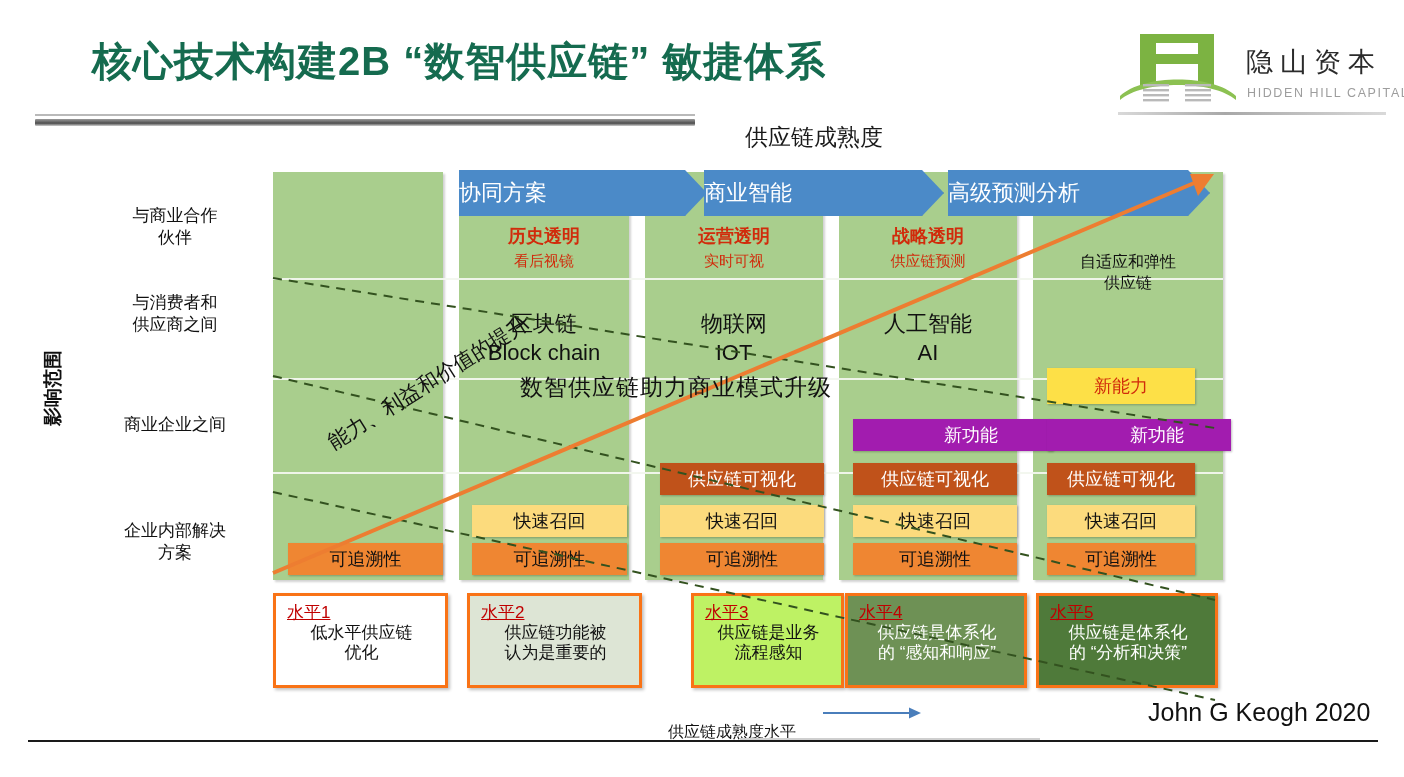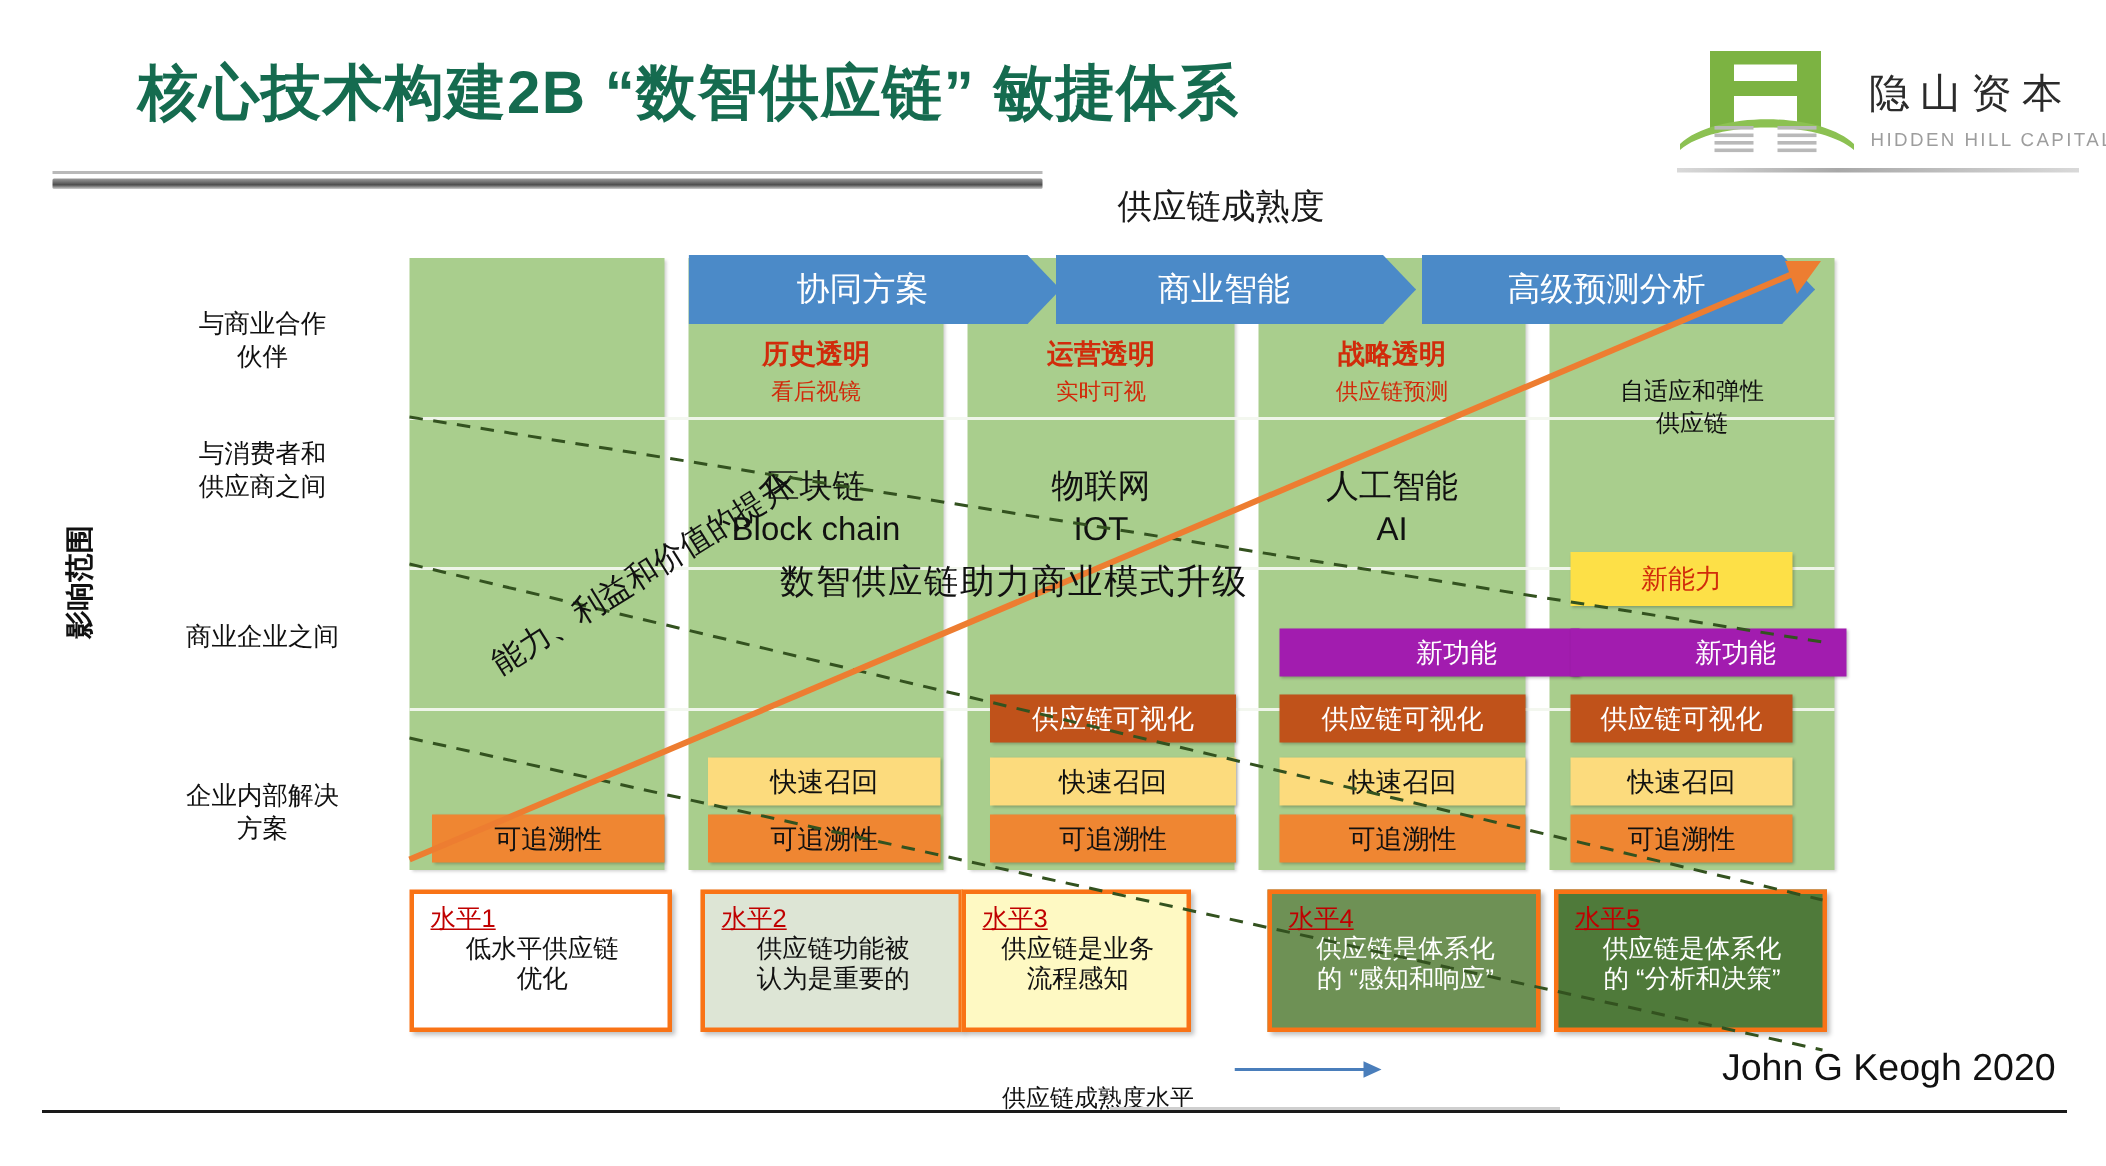--- a/index.html
+++ b/index.html
@@ -58,21 +58,21 @@
   #grid{position:absolute;left:273px;top:172px;width:950px;height:408px;}
   .col{
     position:absolute;top:0;height:408px;background:#a9ce8d;
     box-shadow:1.5px 1.5px 2px rgba(0,0,0,.18);
   }
   .rowline{position:absolute;left:0;height:2px;background:#f2f7ee;opacity:.95;}
 
   
   .chev{
     position:absolute;height:46px;background:#4b8ac8;
-    display:flex;align-items:center;justify-content:center;
+    display:flex;align-items:center;justify-content:flex-start;
     color:#ffffff;font-size:22px;
     clip-path:polygon(0 0, calc(100% - 22px) 0, 100% 50%, calc(100% - 22px) 100%, 0 100%);
     box-shadow:1px 1px 2px rgba(0,0,0,.25);
   }
   .chev span{margin-right:16px;}
 
   
   .col-head{
     position:absolute;text-align:center;color:#d12b0b;font-size:18px;font-weight:bold;
     white-space:nowrap;
@@ -250,21 +250,21 @@
 <div class="levelbox" style="left:273px;width:175px;background:#ffffff">
   <div class="level-title">水平1</div>
   <div class="level-desc">低水平供应链</div>
   <div class="level-desc">优化</div>
 </div>
 <div class="levelbox" style="left:467px;width:175px;background:#dde5d5">
   <div class="level-title">水平2</div>
   <div class="level-desc">供应链功能被</div>
   <div class="level-desc">认为是重要的</div>
 </div>
-<div class="levelbox" style="left:641px;width:153px;background:#fef9c3">
+<div class="levelbox" style="left:691px;width:153px;background:#bef264">
   <div class="level-title">水平3</div>
   <div class="level-desc">供应链是业务</div>
   <div class="level-desc">流程感知</div>
 </div>
 <div class="levelbox dark" style="left:845px;width:182px;background:#6e9155">
   <div class="level-title">水平4</div>
   <div class="level-desc">供应链是体系化</div>
   <div class="level-desc">的 “感知和响应”</div>
 </div>
 <div class="levelbox dark" style="left:1036px;width:182px;background:#4f7a3a">

